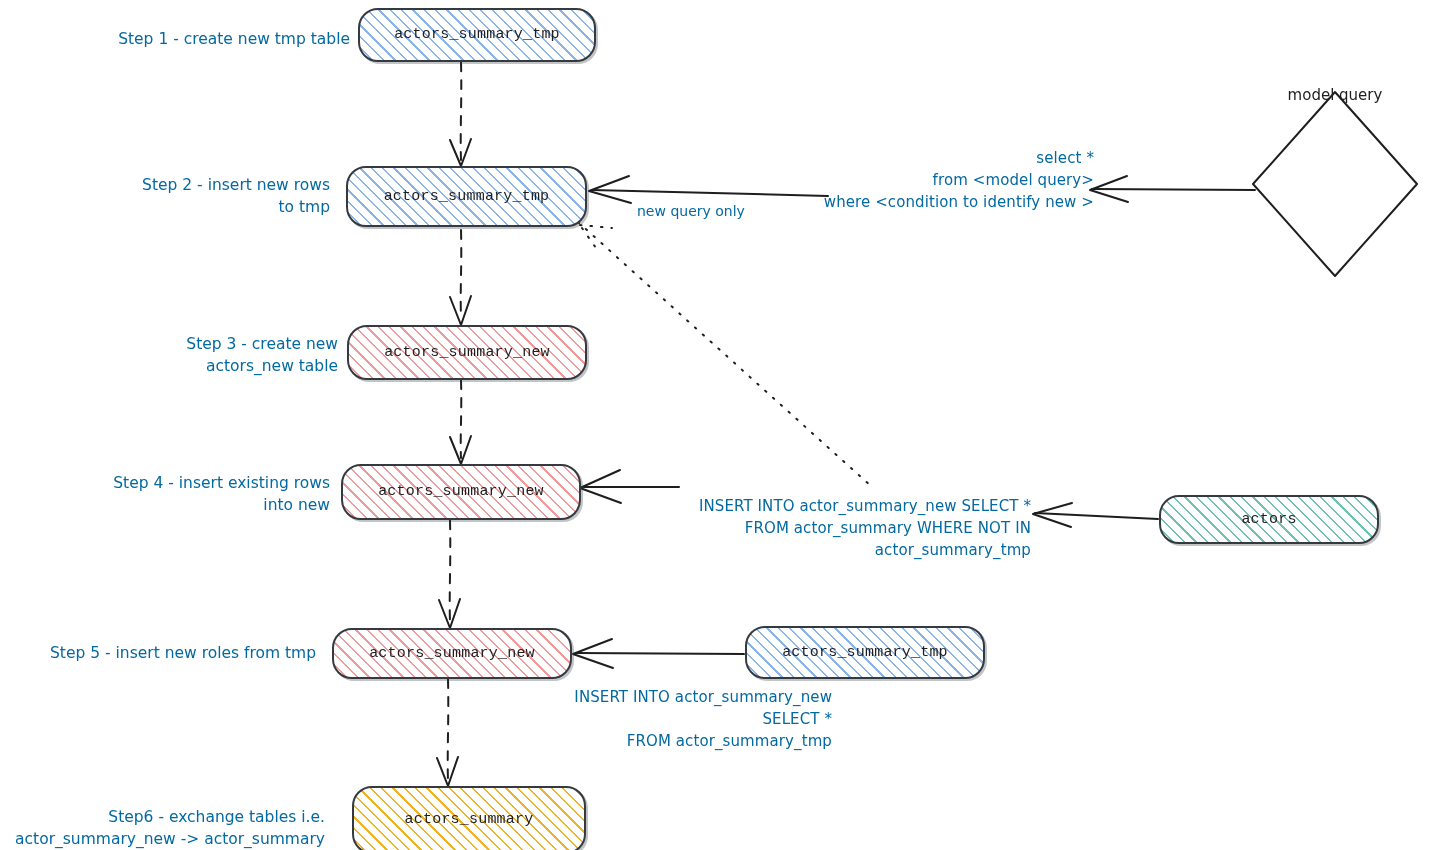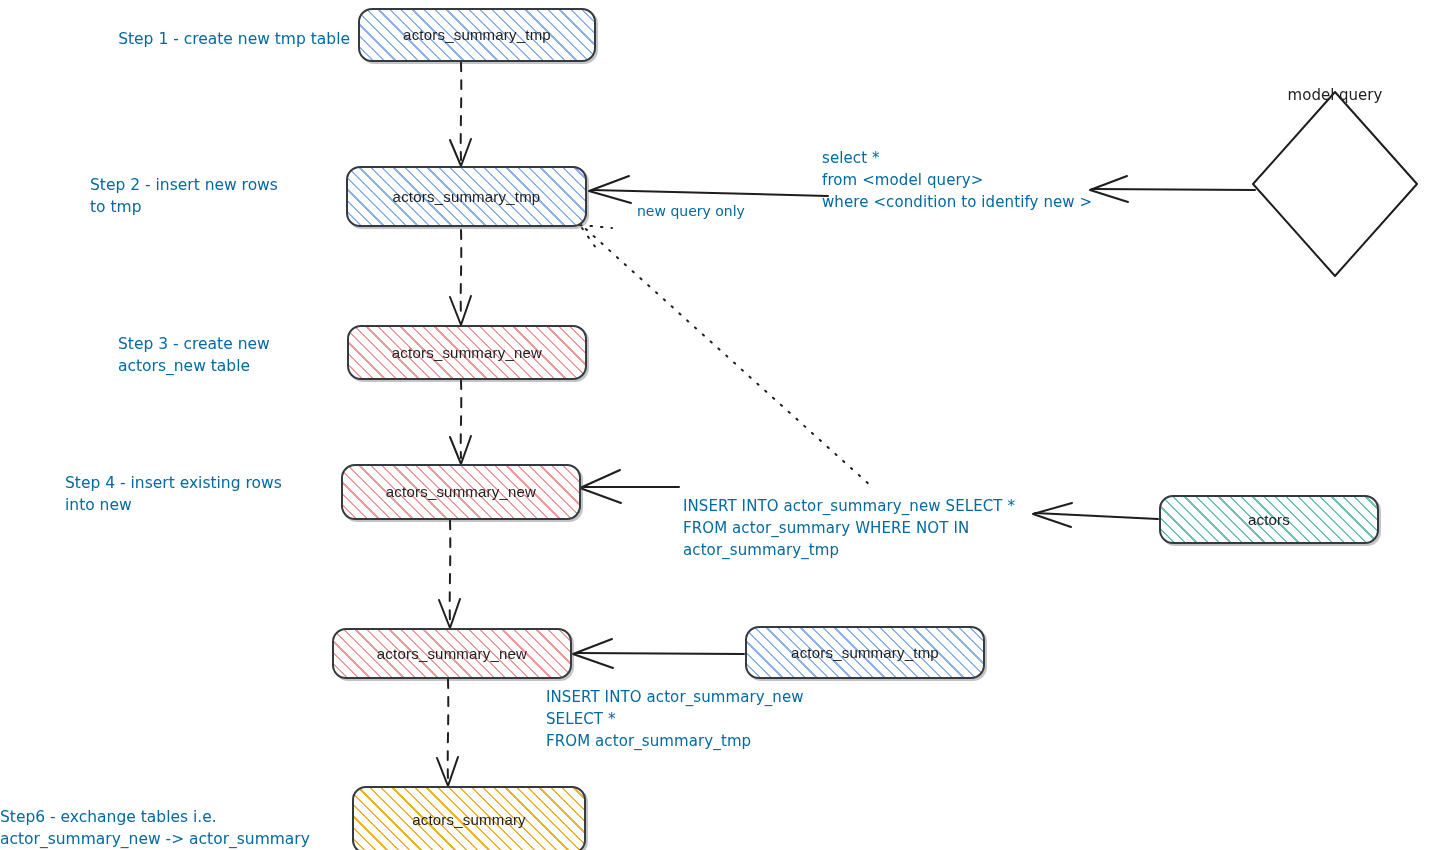--- a/index.html
+++ b/index.html
@@ -29,26 +29,26 @@
     width: 1432px;
     height: 850px;
     pointer-events: none;
   }
 
   
   .node {
     position: absolute;
     box-sizing: border-box;
     border: 2px solid #343a40;
-    border-radius: 14px;
+    border-radius: 20px;
     display: flex;
     align-items: center;
     justify-content: center;
     text-align: center;
-    font-family: Liberation Sans, sans-serif;
+    font-family: Liberation Mono, monospace;
     font-size: 15px;
     letter-spacing: 0.2px;
     color: #1e1e1e;
     box-shadow: 2px 2px 0 rgba(52,58,64,0.30);
   }
   .node .node-label {
     position: relative;
     z-index: 2;
     padding: 0 6px;
     line-height: 1.15;
@@ -100,21 +100,21 @@
 
   
   .text {
     position: absolute;
     font-family: "DejaVu Sans", sans-serif;
     font-size: 15px;
     line-height: 1.45;
     color: #0369a1;
     white-space: pre;
   }
-  .text.center { text-align: left; }
+  .text.center { text-align: right; }
   .text.right  { text-align: right; }
   .text.mono-ish {
     font-family: "DejaVu Sans", sans-serif;
     letter-spacing: 0.1px;
   }
   .step-label { font-size: 15.5px; }
   .small { font-size: 14px; }
 </style>
 </head>
 <body>
@@ -225,20 +225,21 @@
 
   <div class="text step-label center" style="left:90px; top:174px; width:240px;">Step 2 - insert new rows
 to tmp</div>
 
   <div class="text step-label center" style="left:118px; top:333px; width:220px;">Step 3 - create new
 actors_new table</div>
 
   <div class="text step-label center" style="left:65px; top:472px; width:265px;">Step 4 - insert existing rows
 into new</div>
 
+  <div class="text step-label right" style="left:20px; top:642px; width:296px;">Step 5 - insert new roles from tmp</div>
 
   <div class="text step-label center" style="left:0px; top:778px; width:325px;margin-top:28px;">Step6 - exchange tables i.e.
 actor_summary_new -&gt; actor_summary</div>
 
   <div class="text small" style="left:637px; top:201px; width:160px;">new query only</div>
 
   <div class="text center mono-ish" style="left:822px; top:148px; width:272px;">select *
 from &lt;model query&gt;
 where &lt;condition to identify new &gt;</div>
 

